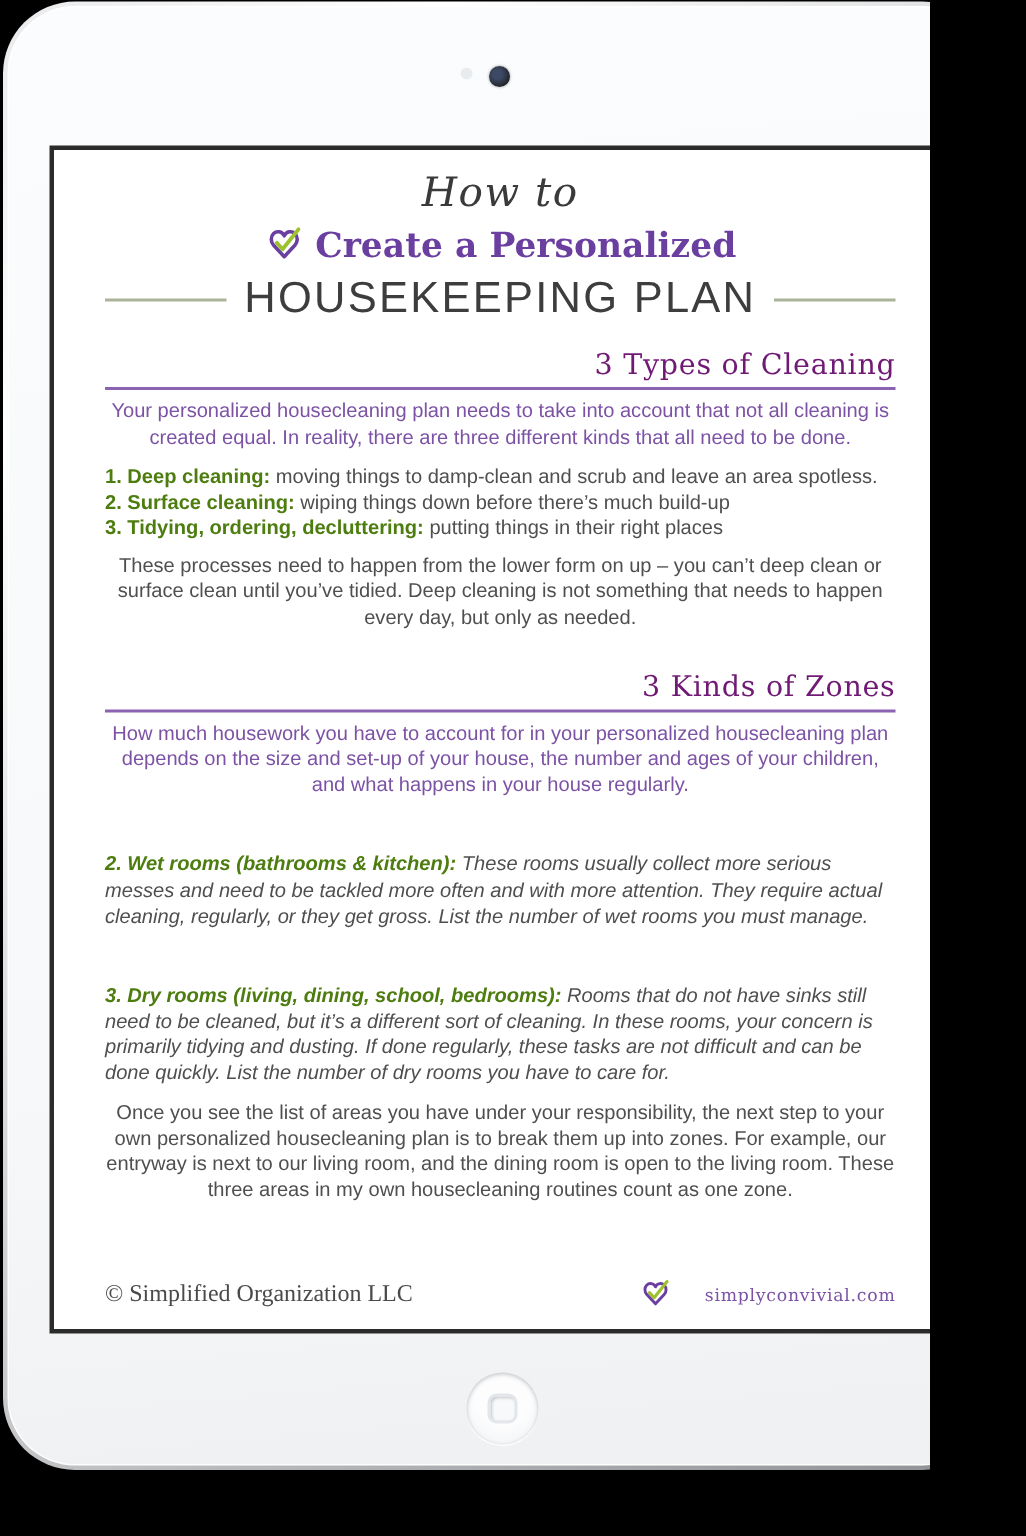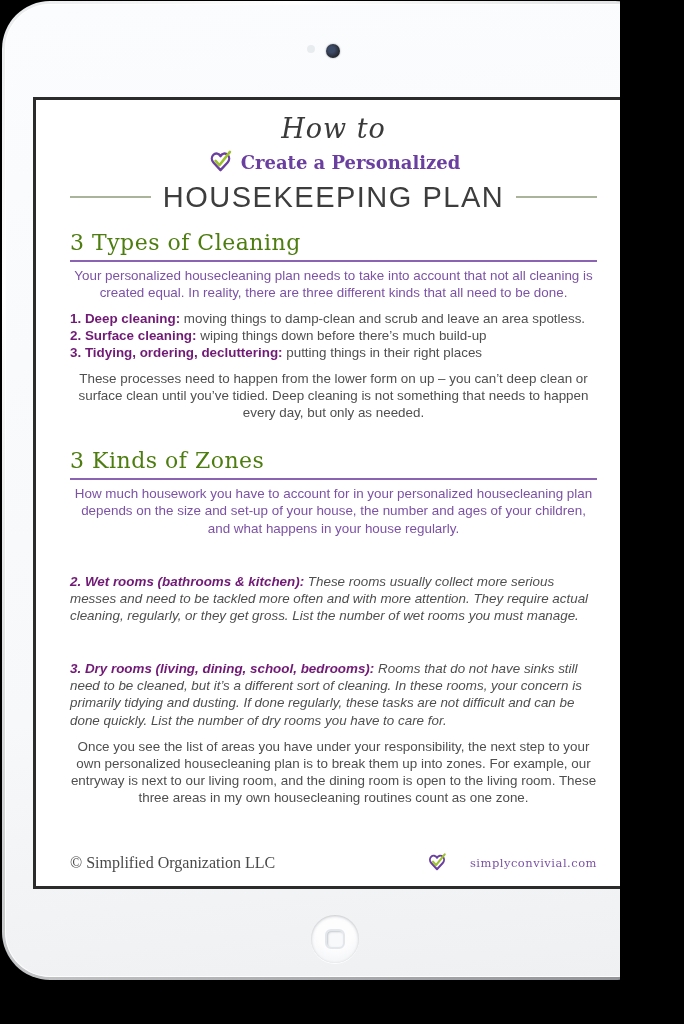--- a/index.html
+++ b/index.html
@@ -57,38 +57,38 @@
   .script-title {
     text-align:center; font-family:"DejaVu Serif", serif; font-style:italic;
     font-size:27px; color:#3a3a3a; letter-spacing:1px;
   }
   .subtitle-row {
     display:flex; justify-content:center; align-items:center; gap:7px;
     margin-top:2px;
   }
   .subtitle {
     font-family:"DejaVu Serif", serif; font-weight:bold;
-    font-size:18px; color:#6b3fa0;
+    font-size:23px; color:#6b3fa0;
   }
   .title-row { display:flex; align-items:center; gap:12px; margin-top:3px; }
   .title-row .rule { flex:1; height:2px; background:#a9b49a; }
   .main-title {
     font-size:29px; color:#3d3d3d; letter-spacing:1.5px; white-space:nowrap;
   }
   .section-heading {
-    text-align:left; font-family:"DejaVu Serif", serif;
-    font-size:22px; color:#4d7c0f; letter-spacing:.5px; margin-top:13px;
+    text-align:right; font-family:"DejaVu Serif", serif;
+    font-size:19px; color:#701a75; letter-spacing:.5px; margin-top:13px;
   }
   .section-heading.second { margin-top:26px; }
   .purple-rule { height:2px; background:#8a63b3; margin-top:3px; }
   .intro {
     text-align:center; color:#7c52a5; margin-top:5px;
   }
   .list-tight { margin-top:9px; }
-  .lead { font-weight:bold; color:#701a75; }
+  .lead { font-weight:bold; color:#4d7c0f; }
   .centered { text-align:center; }
   .para1 { margin-top:8px; }
   .para2 { margin-top:11px; }
   .zone-item-1 { margin-top:9px; }
   .zone-item { margin-top:36px;font-style:italic; }
   .final-para { margin-top:9px; }
   .footer-row {
     margin-top:auto; display:flex; justify-content:space-between; align-items:center;
     padding-bottom:2px;
   }

